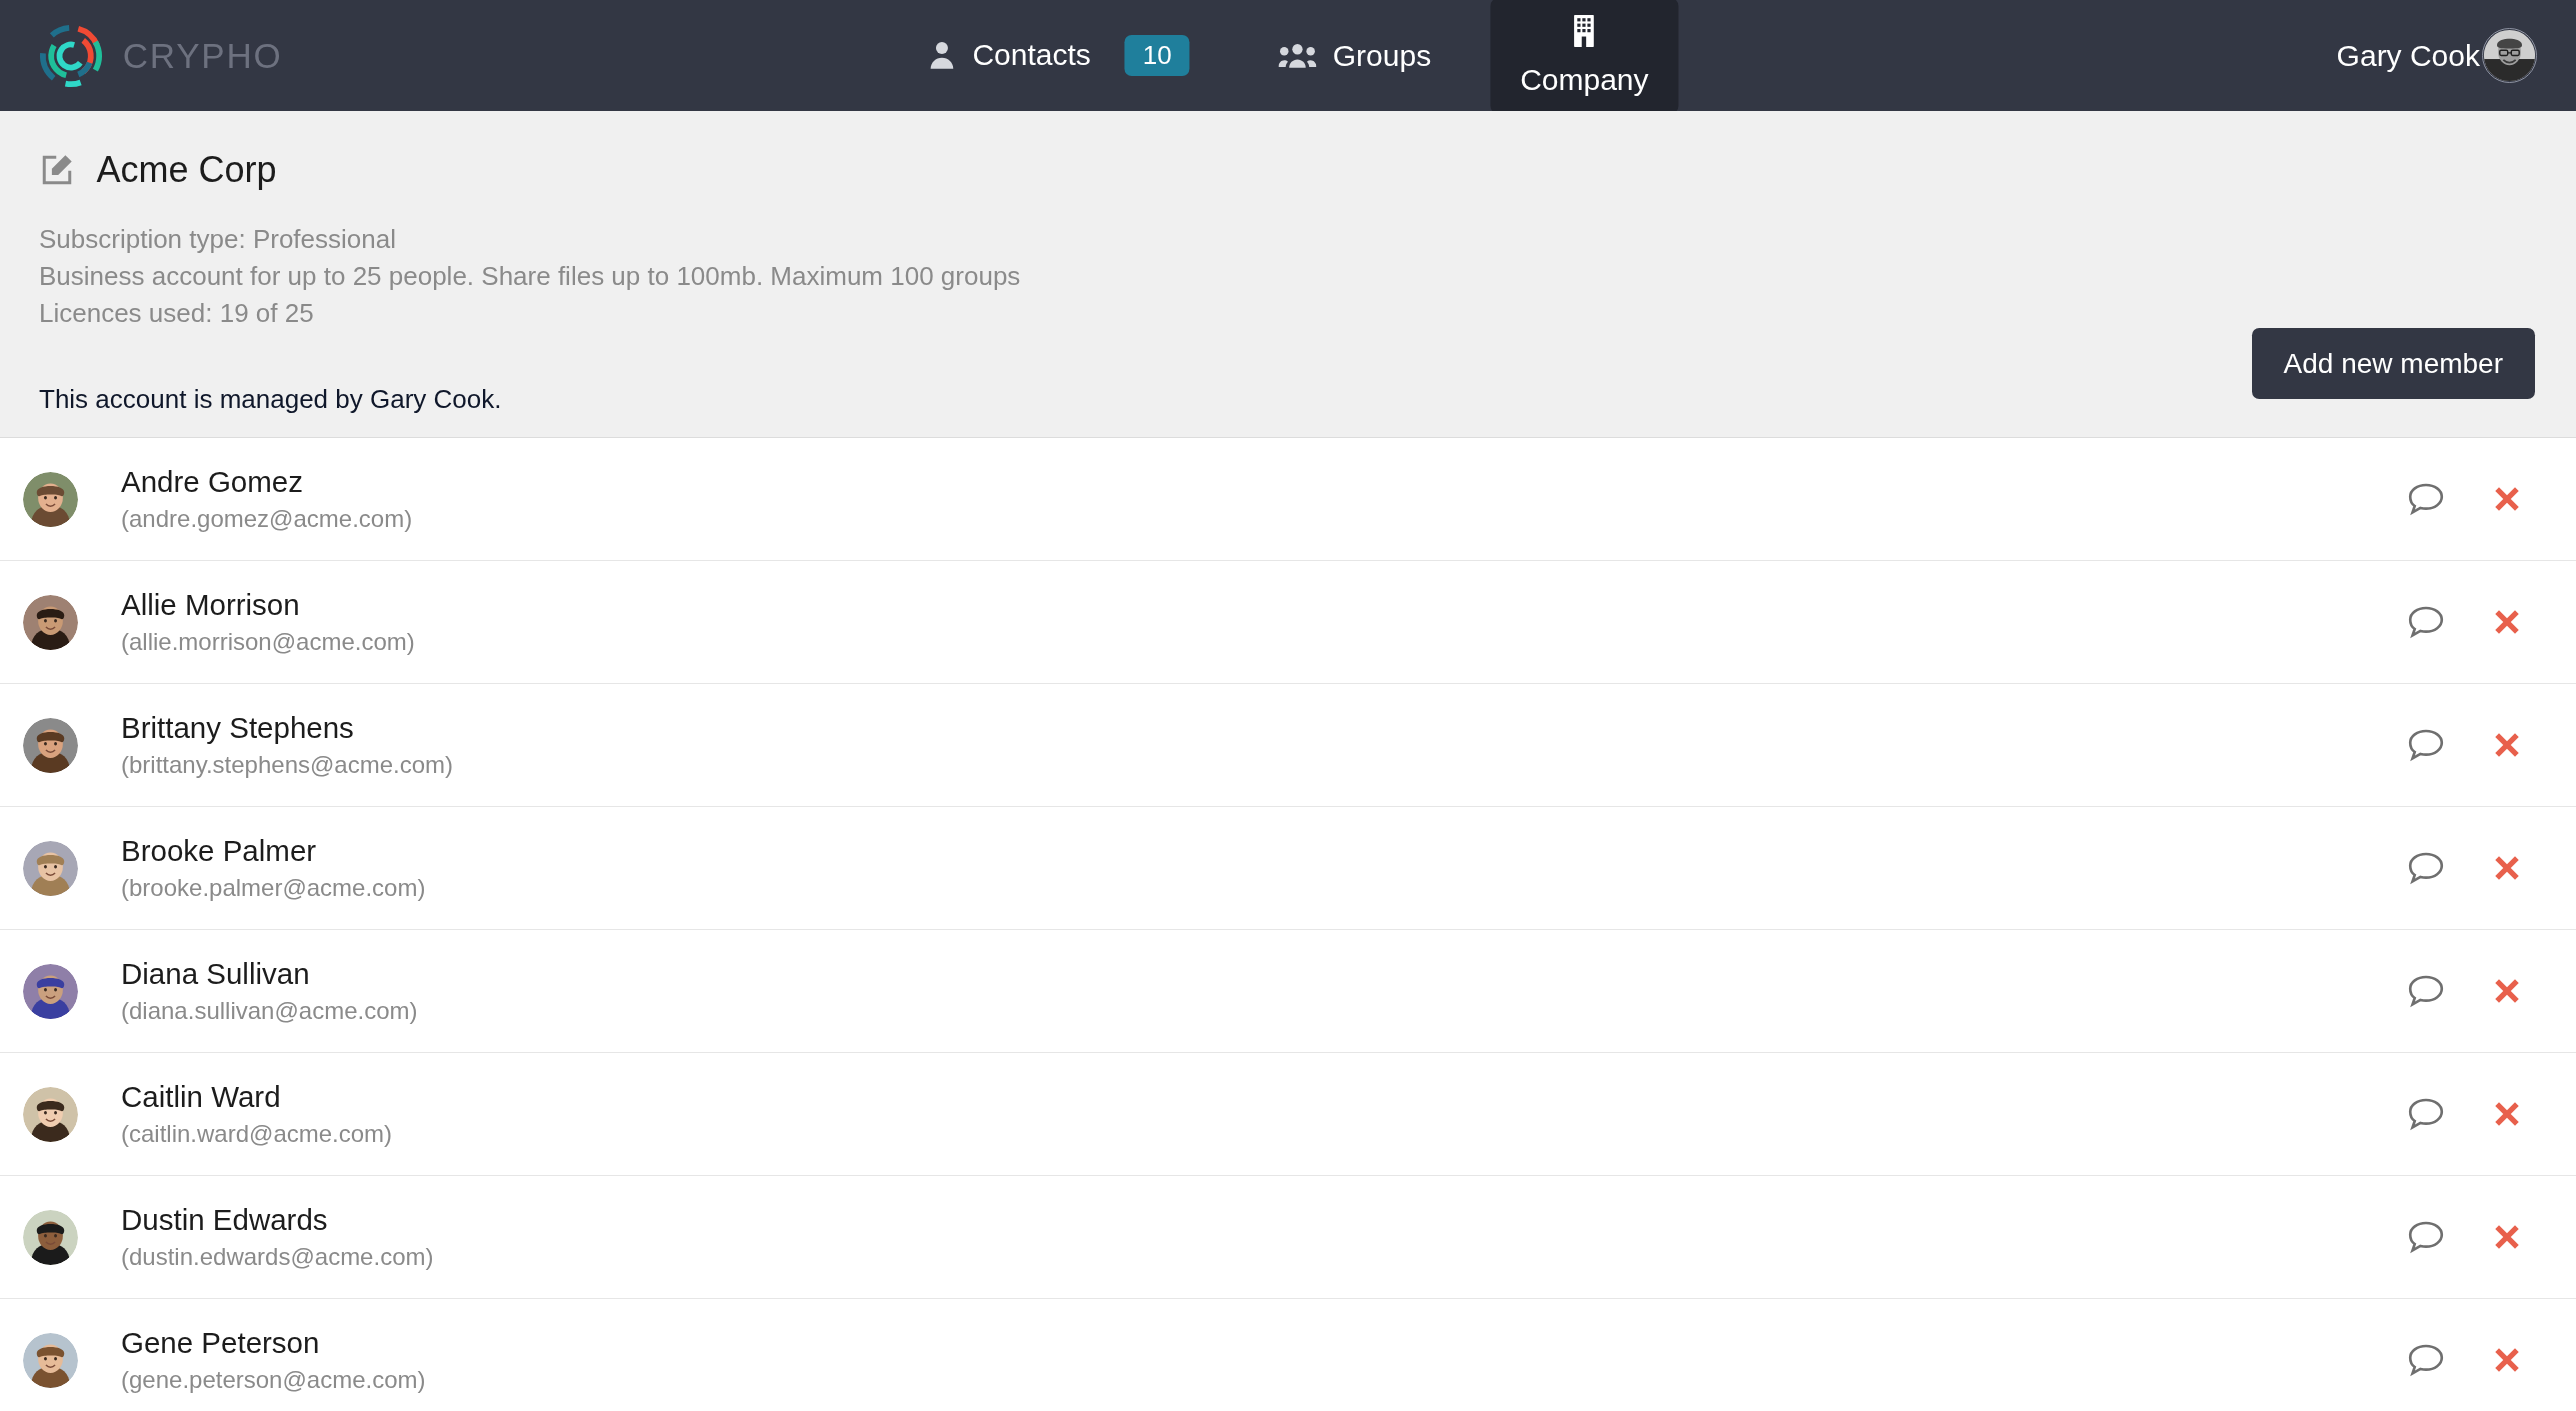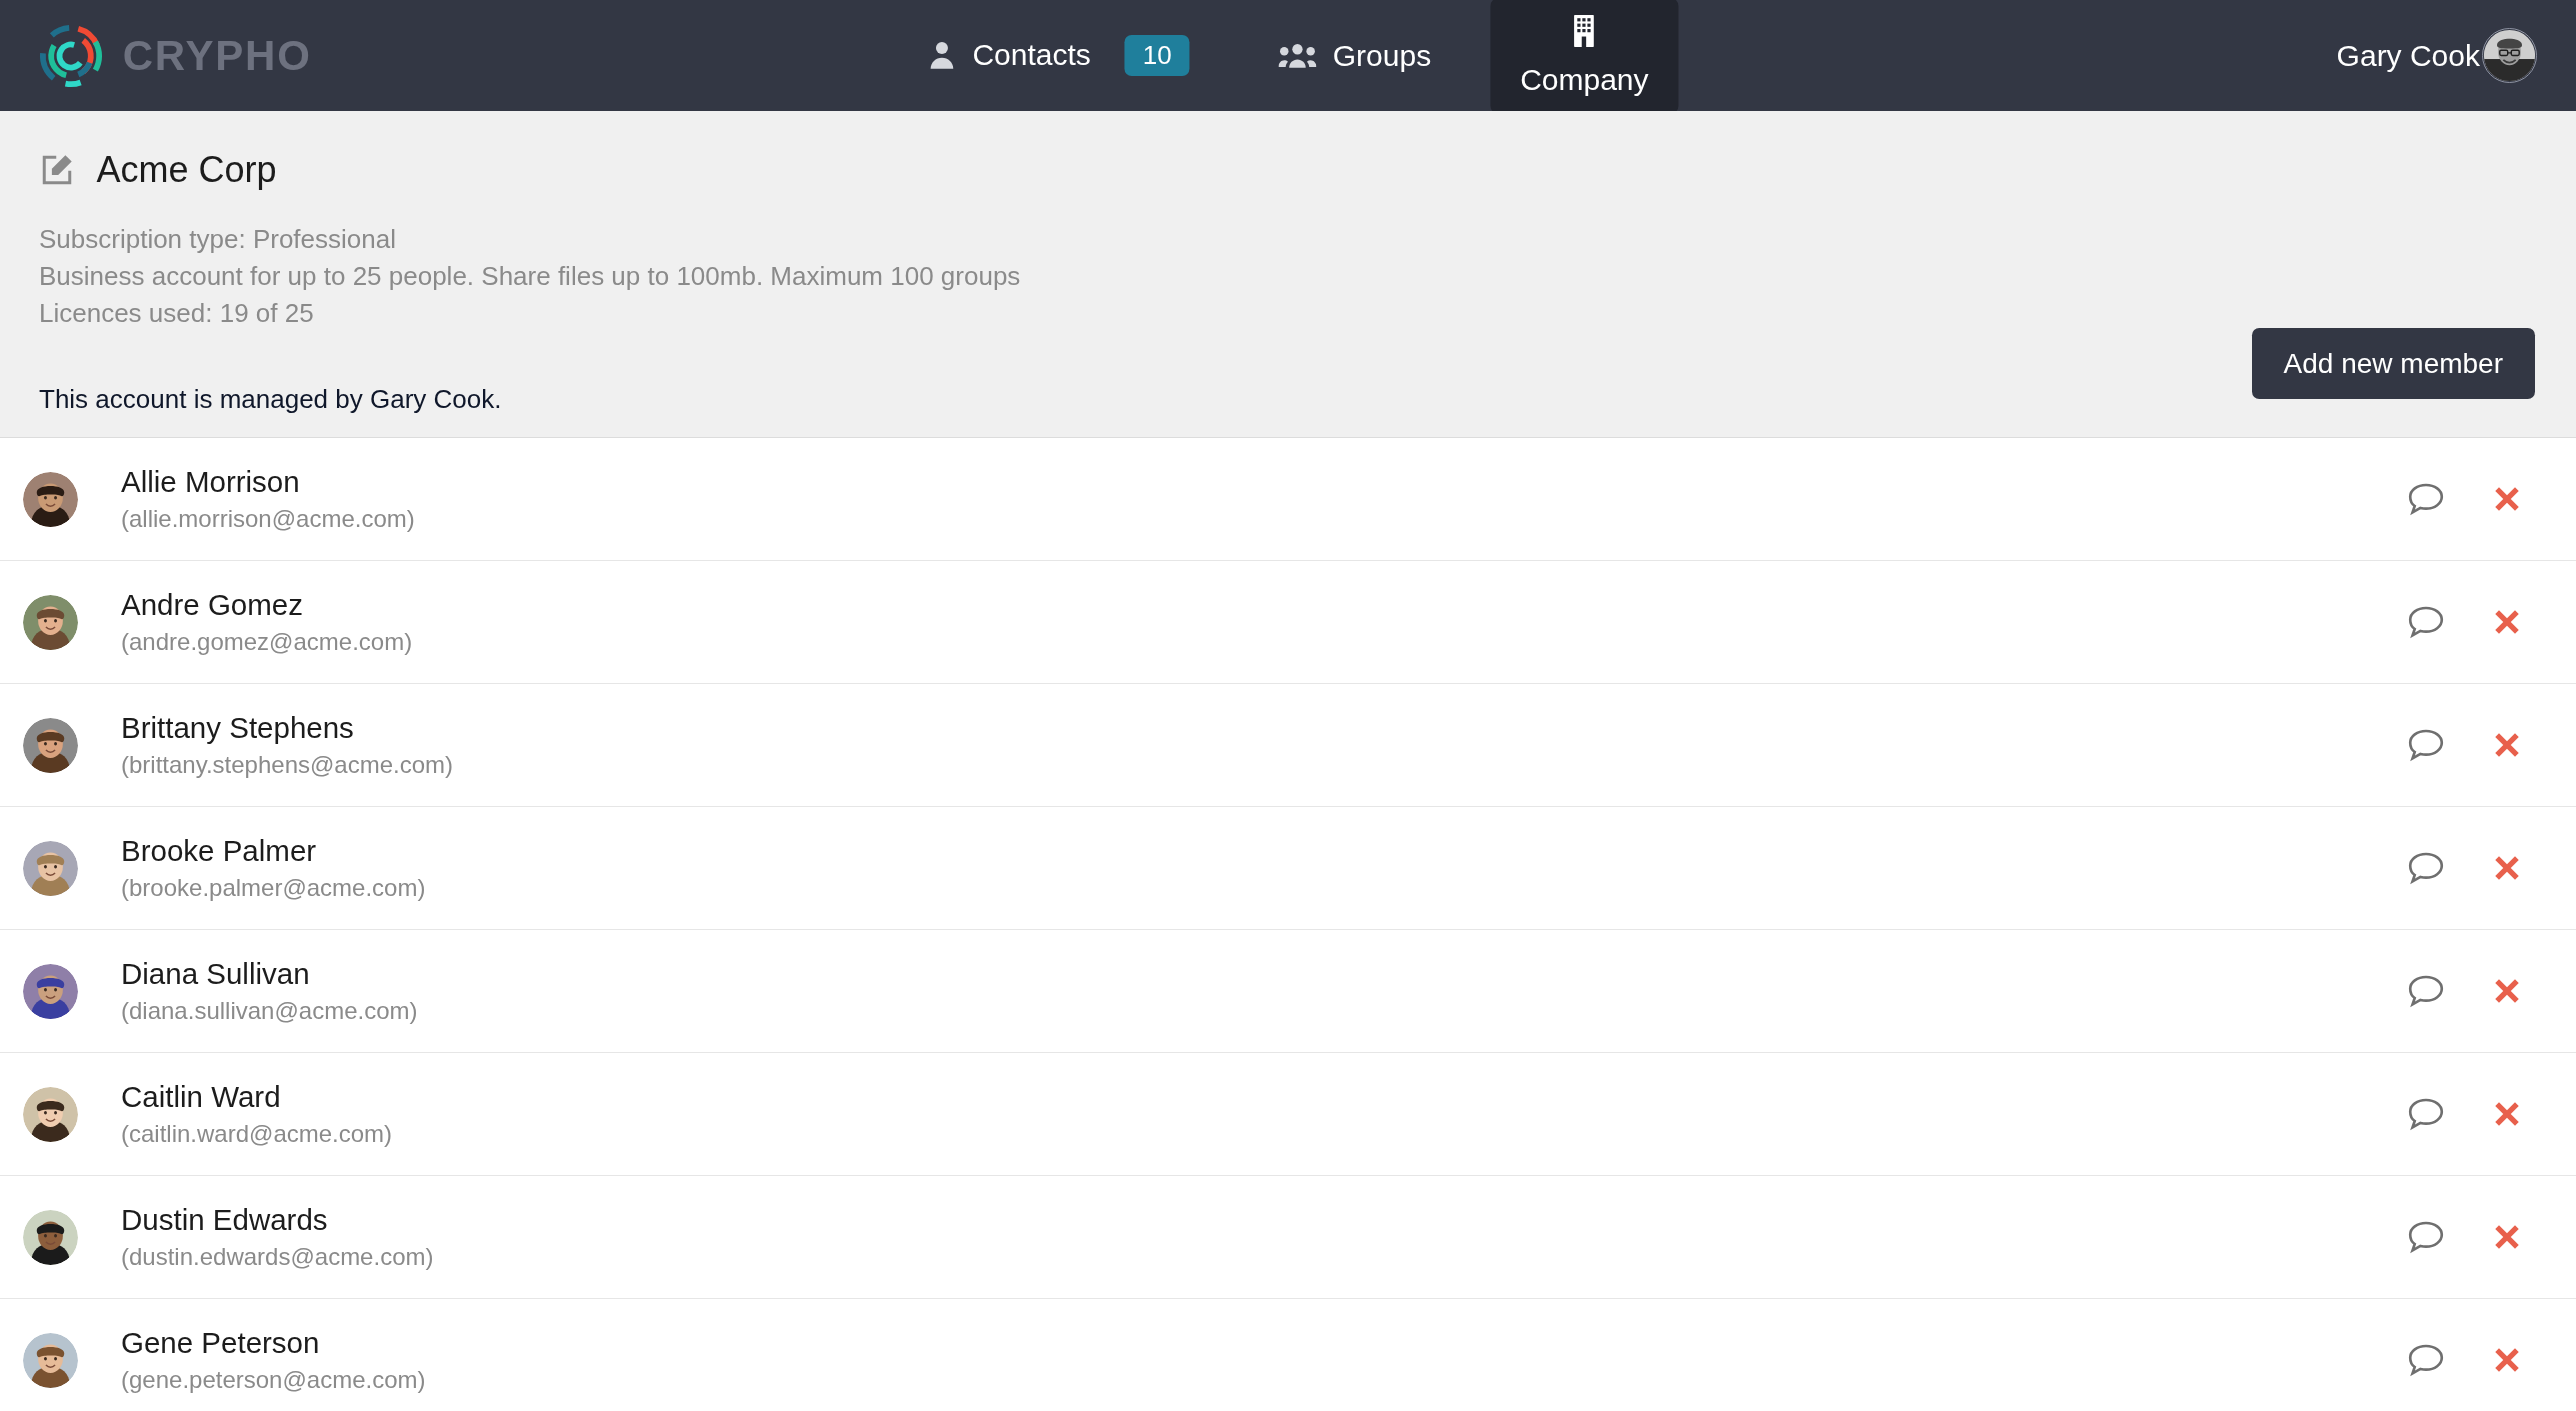--- a/index.html
+++ b/index.html
@@ -15,22 +15,22 @@
     position: relative;
     height: 111px;
     background: #333744;
     display: flex;
     align-items: center;
     padding: 0 39px;
   }
   .brand { display: flex; align-items: center; gap: 19.7px; }
   .brand-logo { width: 64px; height: 64px; display: block; }
   .brand-name {
-    font-size: 42px;
-    font-weight: bold;
+    font-size: 35px;
+    font-weight: normal;
     letter-spacing: 1.8px;
     color: #6d717f;
   }
 
   .nav-center {
     position: absolute;
     left: 50%;
     transform: translateX(-50%);
     display: flex;
     align-items: center;
@@ -283,20 +283,57 @@
   <div class="managed-line">This account is managed by Gary Cook.</div>
 
   <button class="add-member-btn">Add new member</button>
 </div>
 
 <div class="member-list" id="member-list">
   <div class="member-row">
     <span class="member-avatar-wrap">
         <svg class="member-avatar" viewBox="0 0 60 60">
           <defs>
+            <clipPath id="c1">
+              <circle cx="30" cy="30" r="30"></circle>
+            </clipPath>
+          </defs>
+          <g clip-path="url(#c1)">
+            <rect width="60" height="60" fill="#7f8e6a"></rect>
+            <ellipse cx="30" cy="56" rx="21" ry="20" fill="#6b4b33"></ellipse>
+            <ellipse cx="30" cy="28" rx="13.5" ry="15.5" fill="#e3b08e"></ellipse>
+            <path d="M15 22c0-9 30-9 30 0 0 4-2 5-4 4-3-2-19-2-22 0-2 1-4 0-4-4z" fill="#6b4b33"></path>
+            <ellipse cx="24.5" cy="28" rx="1.6" ry="1.9" fill="#3a2a20"></ellipse>
+            <ellipse cx="35.5" cy="28" rx="1.6" ry="1.9" fill="#3a2a20"></ellipse>
+            <path d="M25 35c3 3 7 3 10 0" stroke="#7a4b38" stroke-width="1.6" fill="none"></path>
+          </g>
+        </svg>
+      </span>
+    <div class="member-text">
+      <div class="member-name">Andre Gomez</div>
+      <div class="member-email">(andre.gomez@acme.com)</div>
+    </div>
+    <div class="member-actions">
+      <button class="act-btn">
+        <svg class="chat-icon" viewBox="0 0 26 24" fill="none" stroke="#6f6f6f" stroke-width="1.8">
+          <path d="M13 2.4c6 0 10.8 3.6 10.8 8.1S19 18.6 13 18.6c-1.3 0-2.6-.2-3.8-.5l-5.4 3 1.5-4.3C3 15.3 2.2 13.3 2.2 10.5 2.2 6 7 2.4 13 2.4z"></path>
+        </svg>
+      </button>
+      <button class="act-btn">
+        <svg class="remove-icon" viewBox="0 0 24 24">
+          <path d="M5.6 2.6l6.4 6.4 6.4-6.4 3 3L15 12l6.4 6.4-3 3L12 15l-6.4 6.4-3-3L9 12 2.6 5.6z" fill="#e8604c"></path>
+        </svg>
+      </button>
+    </div>
+  </div>
+
+  <div class="member-row">
+    <span class="member-avatar-wrap">
+        <svg class="member-avatar" viewBox="0 0 60 60">
+          <defs>
             <clipPath id="c0">
               <circle cx="30" cy="30" r="30"></circle>
             </clipPath>
           </defs>
           <g clip-path="url(#c0)">
             <rect width="60" height="60" fill="#9e8172"></rect>
             <ellipse cx="30" cy="56" rx="21" ry="20" fill="#2a1c14"></ellipse>
             <ellipse cx="30" cy="28" rx="13.5" ry="15.5" fill="#c99a74"></ellipse>
             <path d="M15 22c0-9 30-9 30 0 0 4-2 5-4 4-3-2-19-2-22 0-2 1-4 0-4-4z" fill="#2a1c14"></path>
             <ellipse cx="24.5" cy="28" rx="1.6" ry="1.9" fill="#3a2a20"></ellipse>
@@ -320,57 +357,20 @@
           <path d="M5.6 2.6l6.4 6.4 6.4-6.4 3 3L15 12l6.4 6.4-3 3L12 15l-6.4 6.4-3-3L9 12 2.6 5.6z" fill="#e8604c"></path>
         </svg>
       </button>
     </div>
   </div>
 
   <div class="member-row">
     <span class="member-avatar-wrap">
         <svg class="member-avatar" viewBox="0 0 60 60">
           <defs>
-            <clipPath id="c1">
-              <circle cx="30" cy="30" r="30"></circle>
-            </clipPath>
-          </defs>
-          <g clip-path="url(#c1)">
-            <rect width="60" height="60" fill="#7f8e6a"></rect>
-            <ellipse cx="30" cy="56" rx="21" ry="20" fill="#6b4b33"></ellipse>
-            <ellipse cx="30" cy="28" rx="13.5" ry="15.5" fill="#e3b08e"></ellipse>
-            <path d="M15 22c0-9 30-9 30 0 0 4-2 5-4 4-3-2-19-2-22 0-2 1-4 0-4-4z" fill="#6b4b33"></path>
-            <ellipse cx="24.5" cy="28" rx="1.6" ry="1.9" fill="#3a2a20"></ellipse>
-            <ellipse cx="35.5" cy="28" rx="1.6" ry="1.9" fill="#3a2a20"></ellipse>
-            <path d="M25 35c3 3 7 3 10 0" stroke="#7a4b38" stroke-width="1.6" fill="none"></path>
-          </g>
-        </svg>
-      </span>
-    <div class="member-text">
-      <div class="member-name">Andre Gomez</div>
-      <div class="member-email">(andre.gomez@acme.com)</div>
-    </div>
-    <div class="member-actions">
-      <button class="act-btn">
-        <svg class="chat-icon" viewBox="0 0 26 24" fill="none" stroke="#6f6f6f" stroke-width="1.8">
-          <path d="M13 2.4c6 0 10.8 3.6 10.8 8.1S19 18.6 13 18.6c-1.3 0-2.6-.2-3.8-.5l-5.4 3 1.5-4.3C3 15.3 2.2 13.3 2.2 10.5 2.2 6 7 2.4 13 2.4z"></path>
-        </svg>
-      </button>
-      <button class="act-btn">
-        <svg class="remove-icon" viewBox="0 0 24 24">
-          <path d="M5.6 2.6l6.4 6.4 6.4-6.4 3 3L15 12l6.4 6.4-3 3L12 15l-6.4 6.4-3-3L9 12 2.6 5.6z" fill="#e8604c"></path>
-        </svg>
-      </button>
-    </div>
-  </div>
-
-  <div class="member-row">
-    <span class="member-avatar-wrap">
-        <svg class="member-avatar" viewBox="0 0 60 60">
-          <defs>
             <clipPath id="c2">
               <circle cx="30" cy="30" r="30"></circle>
             </clipPath>
           </defs>
           <g clip-path="url(#c2)">
             <rect width="60" height="60" fill="#8a8a8a"></rect>
             <ellipse cx="30" cy="56" rx="21" ry="20" fill="#5a3a22"></ellipse>
             <ellipse cx="30" cy="28" rx="13.5" ry="15.5" fill="#d9a27e"></ellipse>
             <path d="M15 22c0-9 30-9 30 0 0 4-2 5-4 4-3-2-19-2-22 0-2 1-4 0-4-4z" fill="#5a3a22"></path>
             <ellipse cx="24.5" cy="28" rx="1.6" ry="1.9" fill="#3a2a20"></ellipse>

